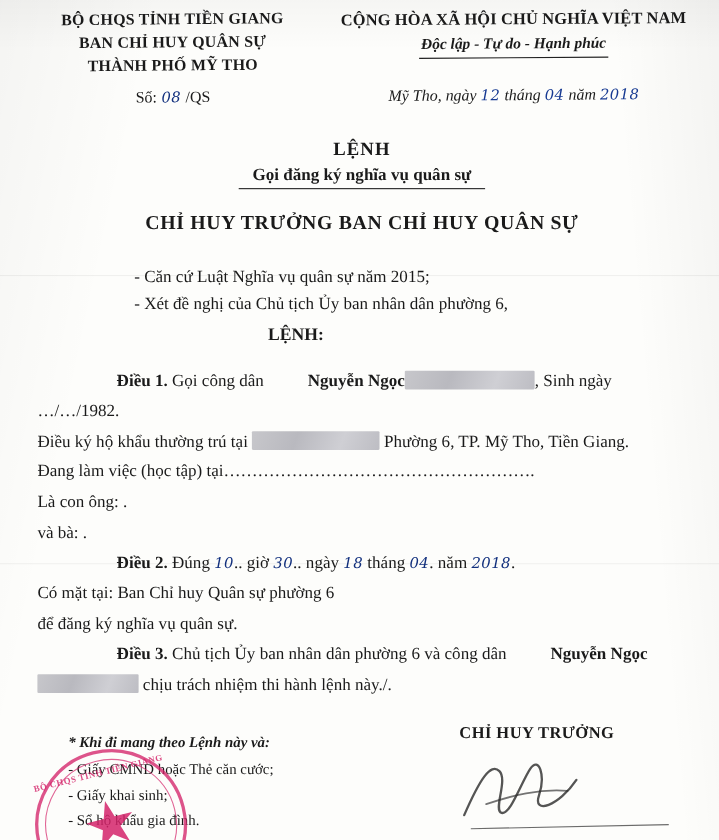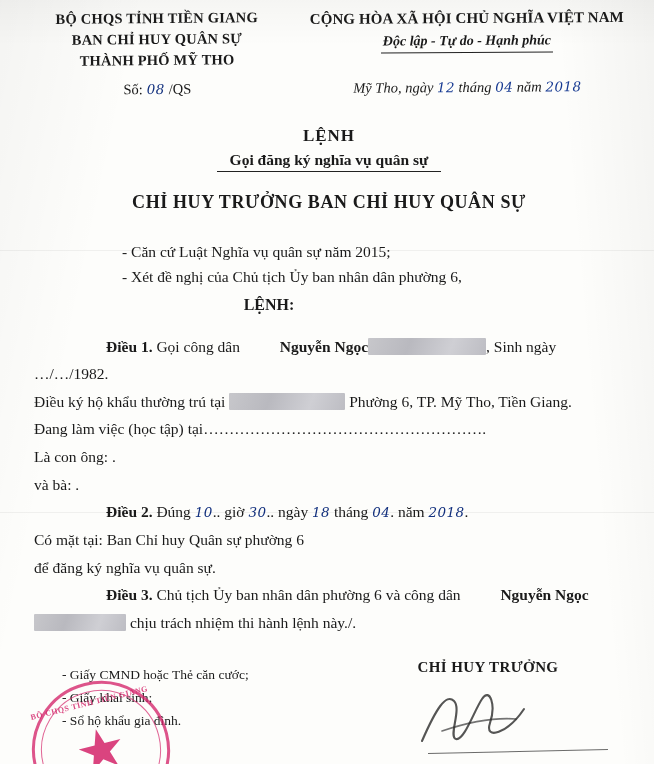--- a/index.html
+++ b/index.html
@@ -362,20 +362,21 @@
     </div>
     <div class="para">
       <span class="redact r3"></span>
       <span>chịu trách nhiệm thi hành lệnh này./.</span>
     </div>
   </div>
 
   <div class="footer">
 
     <div class="notes">
+      <div class="note-head">* Khi đi mang theo Lệnh này và:</div>
       <div>- Giấy CMND hoặc Thẻ căn cước;</div>
       <div>- Giấy khai sinh;</div>
       <div>- Sổ hộ khẩu gia đình.</div>
     </div>
 
     <div class="sign-block">
       <div class="sign-title">CHỈ HUY TRƯỞNG</div>
     </div>
 
     <div class="seal">

